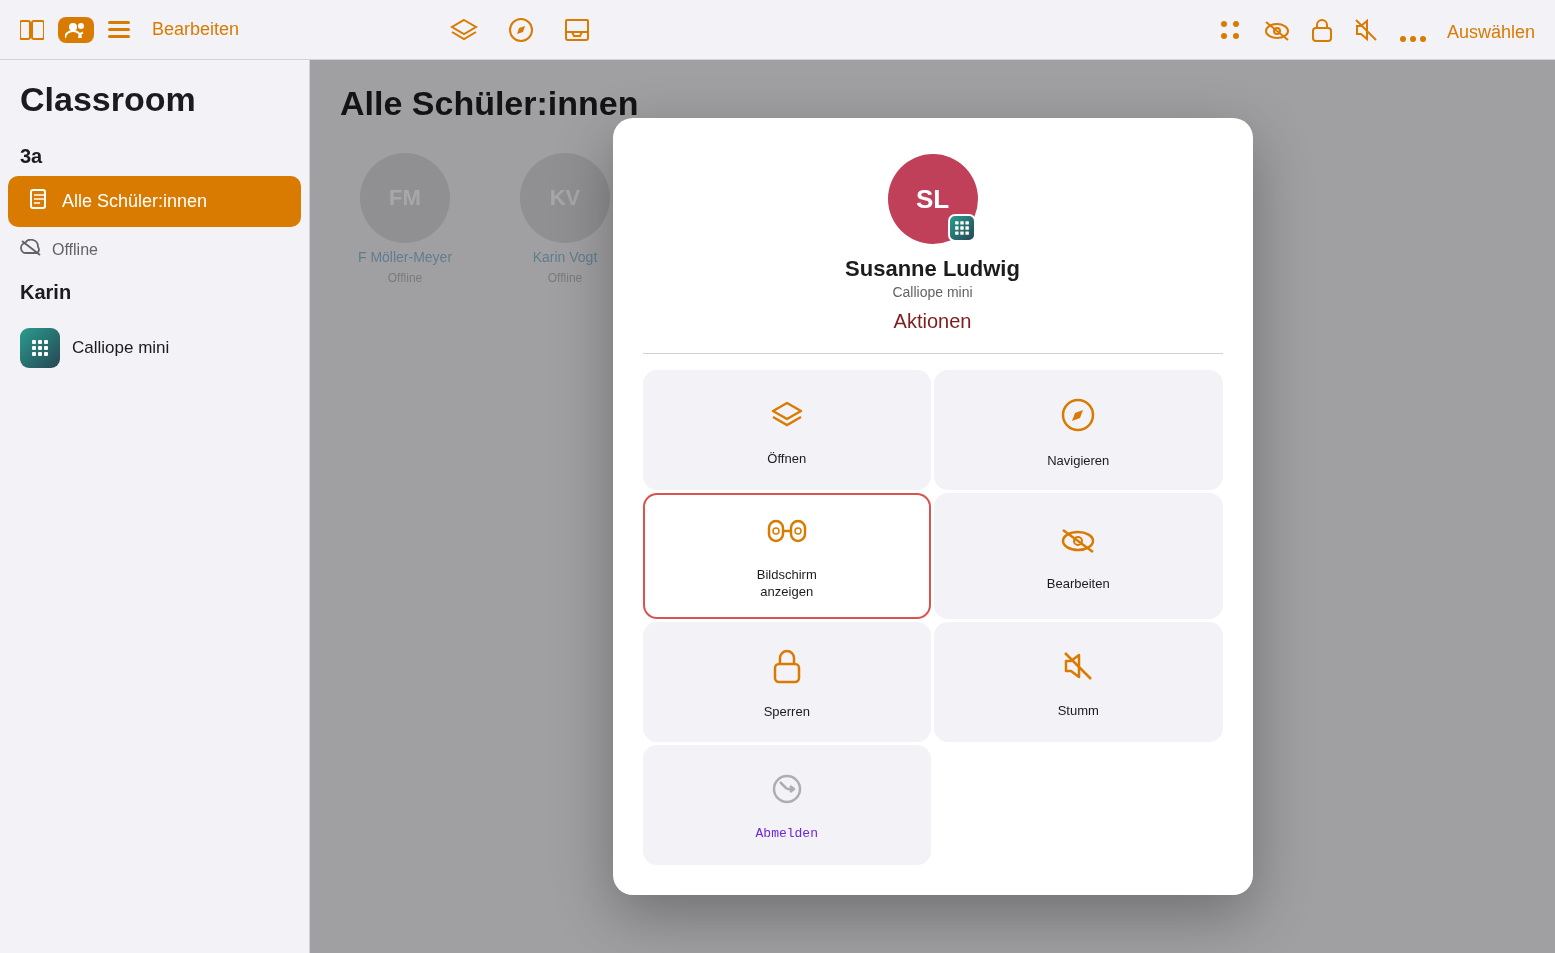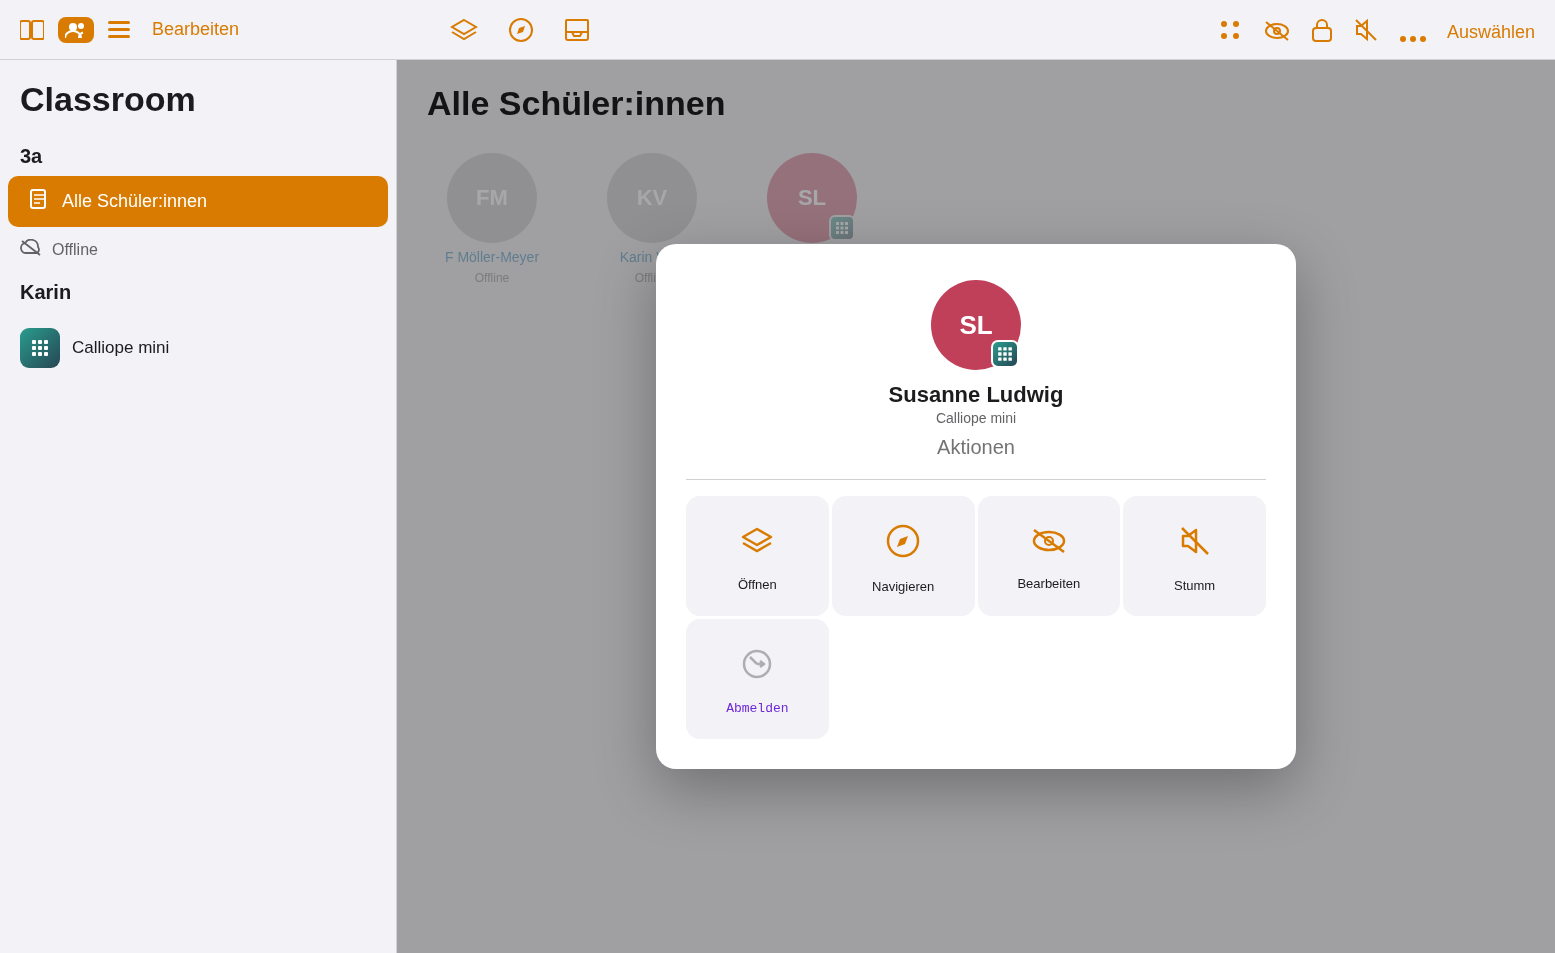--- a/index.html
+++ b/index.html
@@ -78,21 +78,21 @@
 
     
     .content-area {
       display: flex;
       flex: 1;
       overflow: hidden;
     }
 
     
     .sidebar {
-      width: 397px;
+      width: 310px;
       background: #f2f2f7;
       border-right: 1px solid #d1d1d6;
       padding: 20px 0;
       flex-shrink: 0;
     }
     .sidebar-title {
       font-size: 34px;
       font-weight: 700;
       color: #1c1c1e;
       padding: 0 20px 16px 20px;
@@ -288,32 +288,32 @@
       margin-bottom: 2px;
     }
     .modal-user-sub {
       font-size: 14px;
       color: #636366;
       margin-bottom: 10px;
     }
     .modal-actions-title {
       font-size: 20px;
       font-weight: 500;
-      color: #737373;
+      color: #7f1d1d;
     }
     .modal-divider {
       height: 1px;
       background: #d1d1d6;
       margin: 16px 0;
     }
 
     
     .action-grid {
       display: grid;
-      grid-template-columns: repeat(4, 1fr);
+      grid-template-columns: repeat(2, 1fr);
       gap: 3px;
     }
     .action-tile {
       background: #f2f2f7;
       border-radius: 14px;
       display: flex;
       flex-direction: column;
       align-items: center;
       justify-content: center;
       padding: 22px 10px 16px 10px;
@@ -580,32 +580,53 @@
             <div class="action-tile">
               <span class="action-tile-icon">
                 <svg width="36" height="36" viewBox="0 0 36 36" fill="none">
                   <circle cx="18" cy="18" r="15" stroke="#d97b00" stroke-width="2.5"></circle>
                   <path d="M23 13L20 21L12 24L15 16Z" fill="#d97b00"></path>
                 </svg>
               </span>
               <span class="action-tile-label">Navigieren</span>
             </div>
 
+            <div class="action-tile selected">
+              <span class="action-tile-icon">
+                <svg width="40" height="30" viewBox="0 0 40 30" fill="none">
+                  <rect x="2" y="4" width="14" height="20" rx="7" stroke="#d97b00" stroke-width="2.5" fill="none"></rect>
+                  <rect x="24" y="4" width="14" height="20" rx="7" stroke="#d97b00" stroke-width="2.5" fill="none"></rect>
+                  <line x1="16" y1="14" x2="24" y2="14" stroke="#d97b00" stroke-width="2.5"></line>
+                  <circle cx="9" cy="14" r="3" stroke="#d97b00" stroke-width="1.5" fill="none"></circle>
+                  <circle cx="31" cy="14" r="3" stroke="#d97b00" stroke-width="1.5" fill="none"></circle>
+                </svg>
+              </span>
+              <span class="action-tile-label">Bildschirm<br>anzeigen</span>
+            </div>
 
             <div class="action-tile">
               <span class="action-tile-icon">
                 <svg width="38" height="30" viewBox="0 0 38 30" fill="none">
                   <ellipse cx="19" cy="15" rx="15" ry="9" stroke="#d97b00" stroke-width="2.5" fill="none"></ellipse>
                   <circle cx="19" cy="15" r="4" stroke="#d97b00" stroke-width="2" fill="none"></circle>
                   <line x1="4" y1="4" x2="34" y2="26" stroke="#d97b00" stroke-width="2.5"></line>
                 </svg>
               </span>
               <span class="action-tile-label">Bearbeiten</span>
             </div>
 
+            <div class="action-tile">
+              <span class="action-tile-icon">
+                <svg width="30" height="36" viewBox="0 0 30 36" fill="none">
+                  <rect x="3" y="16" width="24" height="18" rx="4" stroke="#d97b00" stroke-width="2.5" fill="none"></rect>
+                  <path d="M8 16v-6a7 7 0 0114 0v6" stroke="#d97b00" stroke-width="2.5" fill="none"></path>
+                </svg>
+              </span>
+              <span class="action-tile-label">Sperren</span>
+            </div>
 
             <div class="action-tile">
               <span class="action-tile-icon">
                 <svg width="34" height="34" viewBox="0 0 34 34" fill="none">
                   <polygon points="5,12 5,22 10,22 18,28 18,6 10,12" stroke="#d97b00" stroke-width="2.5" fill="none" stroke-linejoin="round"></polygon>
                   <line x1="4" y1="4" x2="30" y2="30" stroke="#d97b00" stroke-width="2.5"></line>
                 </svg>
               </span>
               <span class="action-tile-label">Stumm</span>
             </div>

